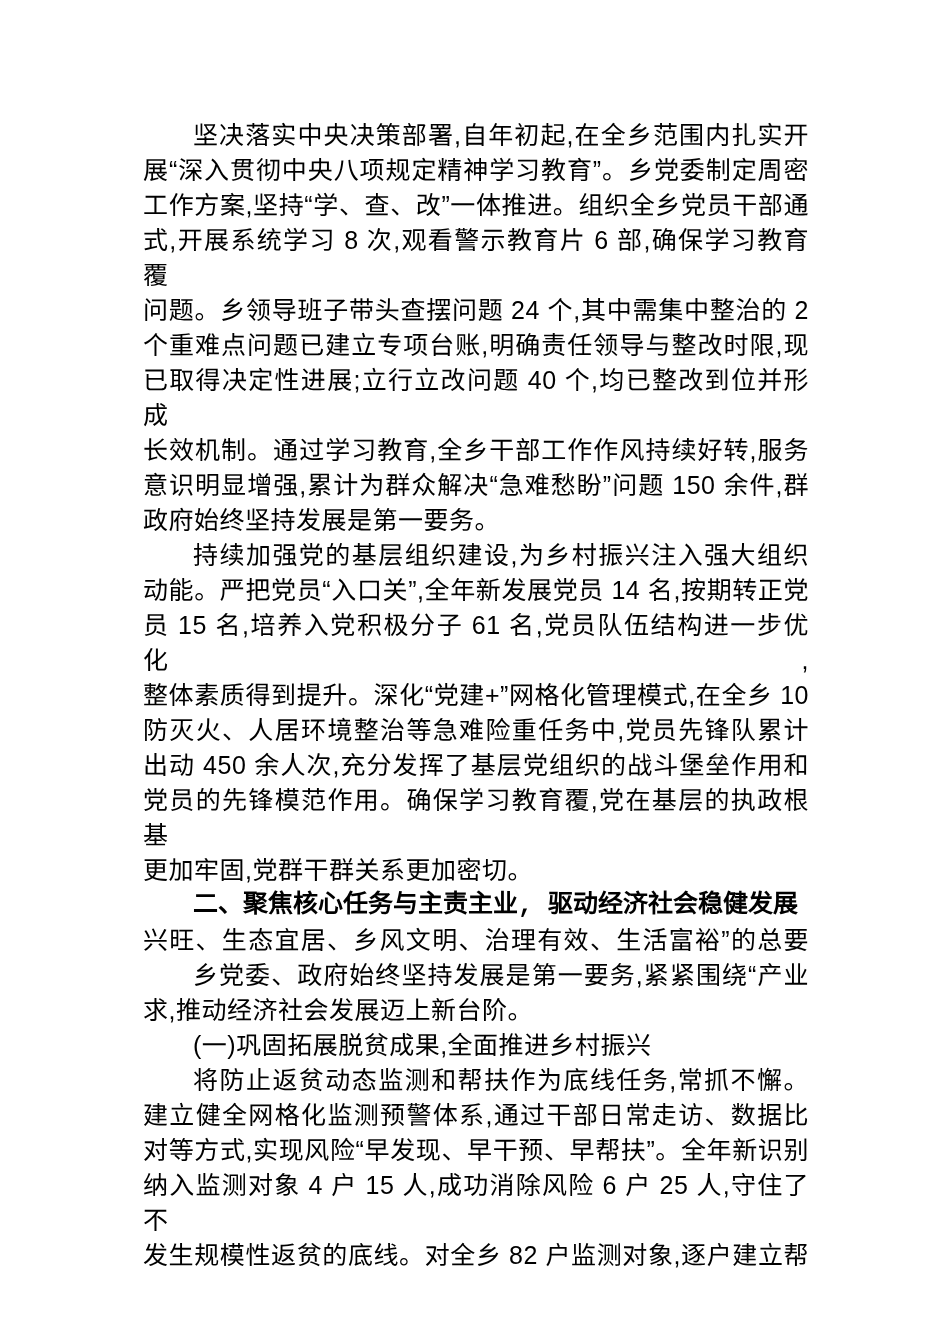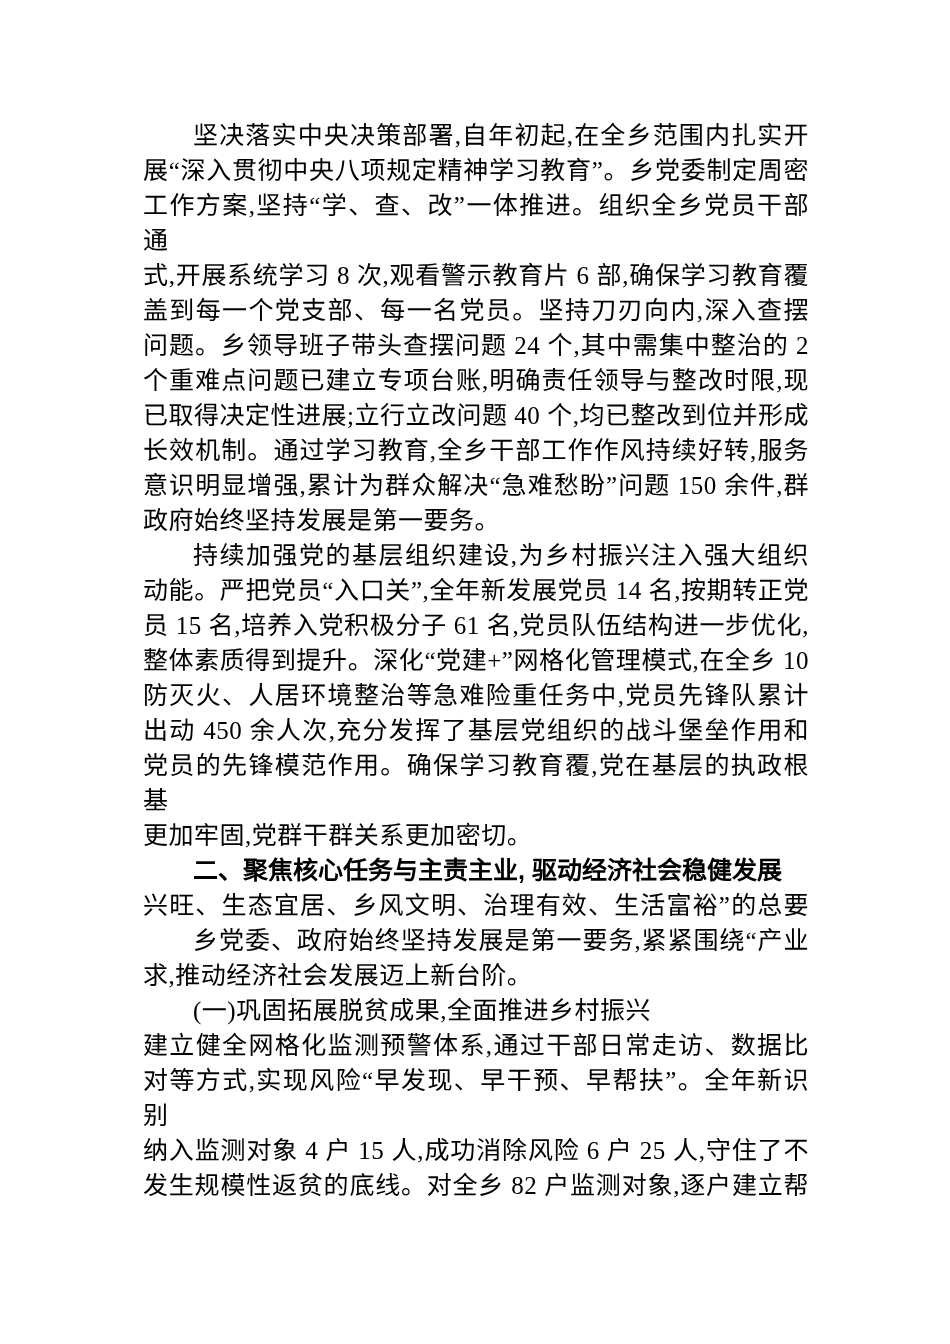--- a/index.html
+++ b/index.html
@@ -14,68 +14,68 @@
     background: #ffffff;
     overflow: hidden;
   }
   .text-block {
     position: absolute;
     left: 143px;
     top: 118px;
     width: 666px;
   }
   .line {
-    font-family: Liberation Serif, serif;
+    font-family: Liberation Sans, sans-serif;
     font-size: 25px;
     line-height: 35px;
     color: #000000;
     text-align: left;
     letter-spacing: 0.5px;
   }
   .line.fill {
     text-align: justify;
     text-align-last: justify;
     text-justify: inter-character;
   }
   .line.indent {
     text-indent: 50px;
   }
   .line.bold {
     font-weight: 700;
-    font-family: Liberation Sans, sans-serif;
+    font-family: Liberation Mono, monospace;
     letter-spacing: 0;
   }
 </style>
 </head>
 <body>
 
 <div class="page">
   <div class="text-block" id="text-block">
       <div class="line indent fill">坚决落实中央决策部署,自年初起,在全乡范围内扎实开</div>
       <div class="line fill">展“深入贯彻中央八项规定精神学习教育”。乡党委制定周密</div>
       <div class="line fill">工作方案,坚持“学、查、改”一体推进。组织全乡党员干部通</div>
       <div class="line fill">式,开展系统学习 8 次,观看警示教育片 6 部,确保学习教育覆</div>
-      <div class="line fill">盖到每一个党支部、每一名党员。坚持刀刃向内,深入查摆</div>
       <div class="line fill">问题。乡领导班子带头查摆问题 24 个,其中需集中整治的 2</div>
       <div class="line fill">个重难点问题已建立专项台账,明确责任领导与整改时限,现</div>
       <div class="line fill">已取得决定性进展;立行立改问题 40 个,均已整改到位并形成</div>
       <div class="line fill">长效机制。通过学习教育,全乡干部工作作风持续好转,服务</div>
       <div class="line fill">意识明显增强,累计为群众解决“急难愁盼”问题 150 余件,群</div>
       <div class="line">政府始终坚持发展是第一要务。</div>
       <div class="line indent fill">持续加强党的基层组织建设,为乡村振兴注入强大组织</div>
       <div class="line fill">动能。严把党员“入口关”,全年新发展党员 14 名,按期转正党</div>
       <div class="line fill">员 15 名,培养入党积极分子 61 名,党员队伍结构进一步优化,</div>
       <div class="line fill">整体素质得到提升。深化“党建+”网格化管理模式,在全乡 10</div>
       <div class="line fill">防灭火、人居环境整治等急难险重任务中,党员先锋队累计</div>
       <div class="line fill">出动 450 余人次,充分发挥了基层党组织的战斗堡垒作用和</div>
       <div class="line fill">党员的先锋模范作用。确保学习教育覆,党在基层的执政根基</div>
       <div class="line">更加牢固,党群干群关系更加密切。</div>
       <div class="line indent bold">二、聚焦核心任务与主责主业, 驱动经济社会稳健发展</div>
       <div class="line fill">兴旺、生态宜居、乡风文明、治理有效、生活富裕”的总要</div>
       <div class="line indent fill">乡党委、政府始终坚持发展是第一要务,紧紧围绕“产业</div>
       <div class="line">求,推动经济社会发展迈上新台阶。</div>
       <div class="line indent">(一)巩固拓展脱贫成果,全面推进乡村振兴</div>
+      <div class="line indent fill">将防止返贫动态监测和帮扶作为底线任务,常抓不懈。</div>
       <div class="line fill">建立健全网格化监测预警体系,通过干部日常走访、数据比</div>
       <div class="line fill">对等方式,实现风险“早发现、早干预、早帮扶”。全年新识别</div>
       <div class="line fill">纳入监测对象 4 户 15 人,成功消除风险 6 户 25 人,守住了不</div>
       <div class="line fill">发生规模性返贫的底线。对全乡 82 户监测对象,逐户建立帮</div>
     </div>
 </div>
 
 </body></html>

